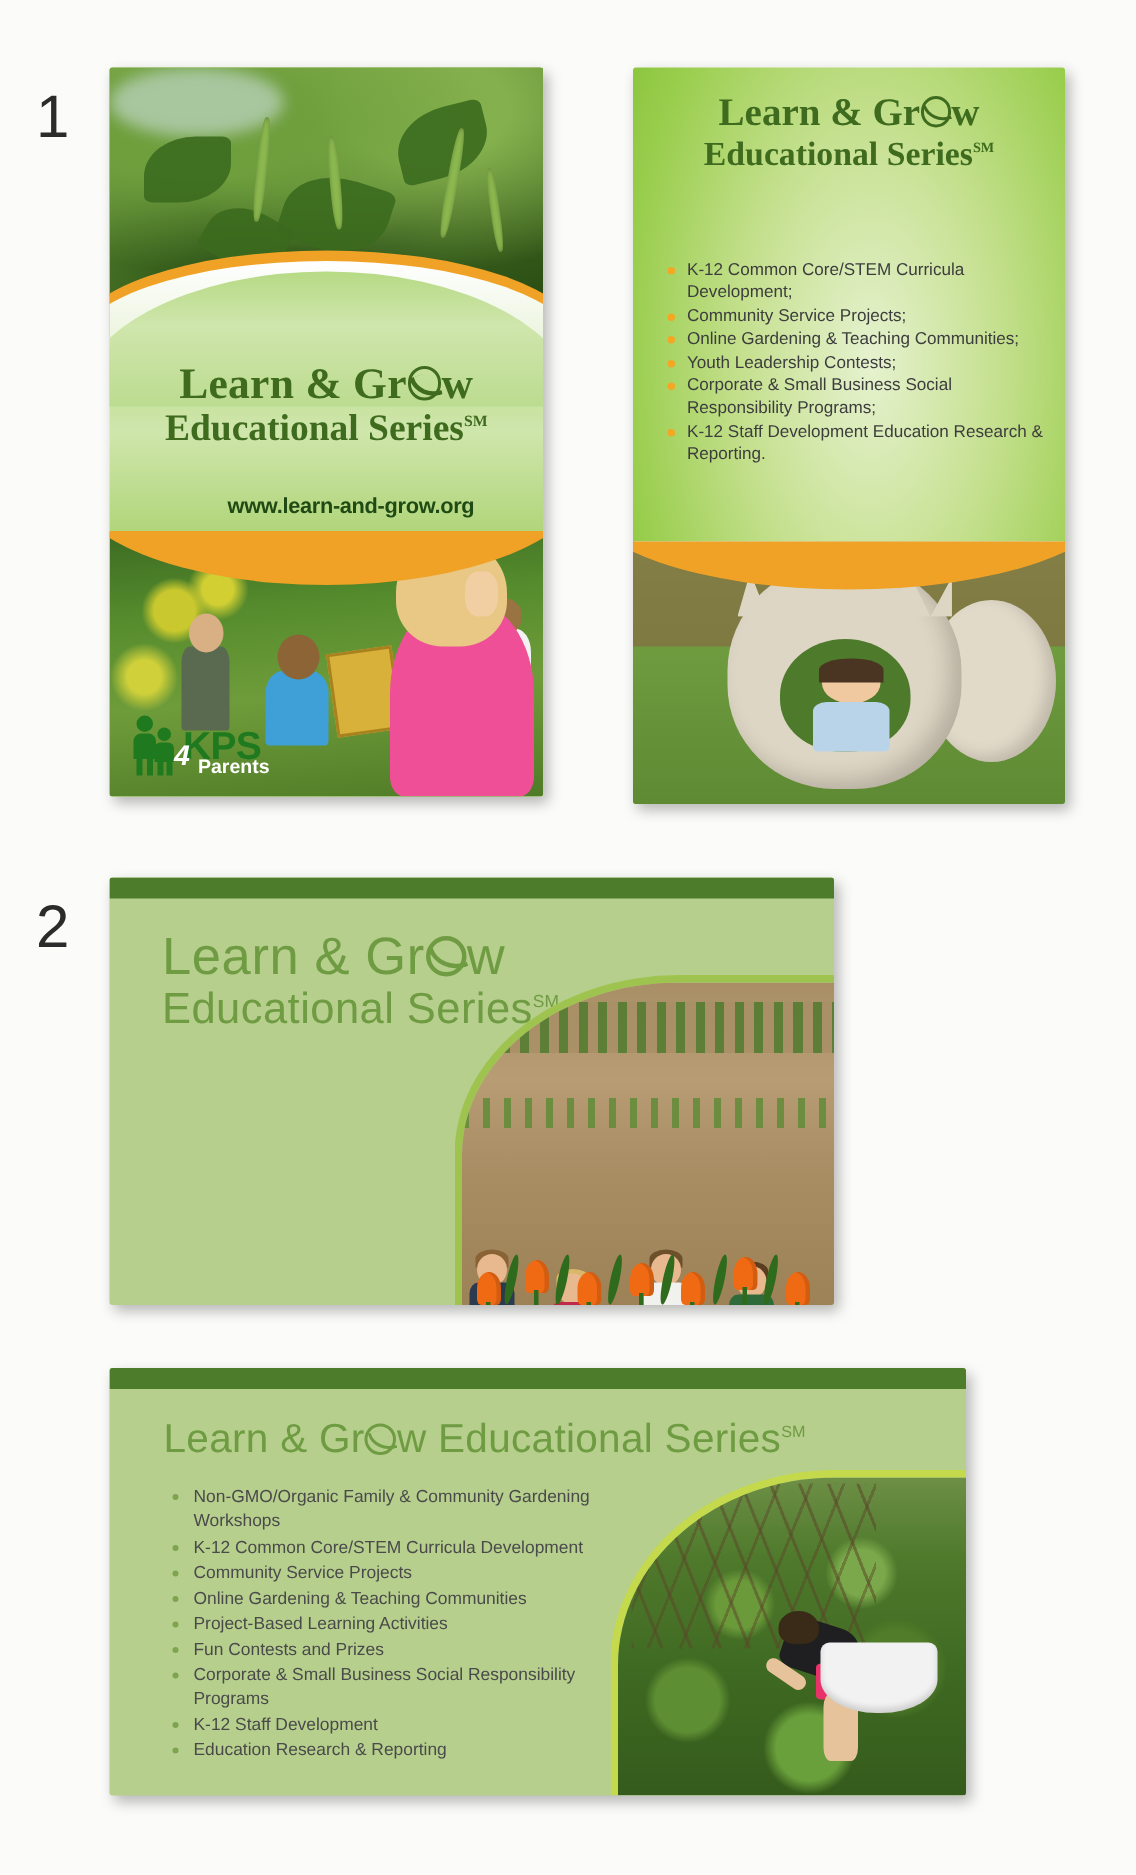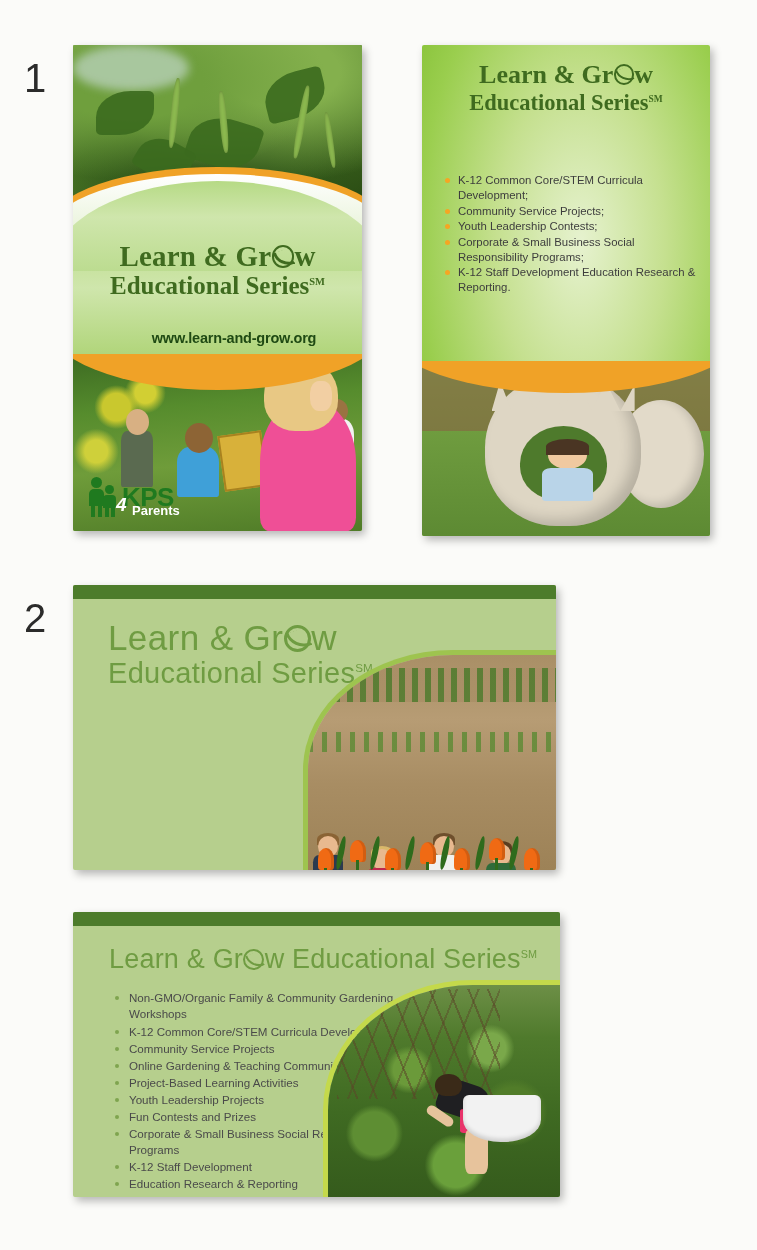--- a/index.html
+++ b/index.html
@@ -201,21 +201,21 @@
   .tkid .hr{position:absolute;left:50%;transform:translateX(-50%);top:-3px;width:22px;height:12px;border-radius:50% 50% 0 0;background:#8a6334;}
   .tkid .bd{position:absolute;left:50%;transform:translateX(-50%);top:19px;width:30px;height:36px;border-radius:20% 20% 10% 10%;}
   .tulips{position:absolute;left:0;bottom:0;width:100%;height:46%;}
   .tul{position:absolute;bottom:0;width:16px;height:22px;background:#f06a14;border-radius:50% 50% 18% 18%;
        box-shadow:inset -3px 0 0 rgba(0,0,0,.12);}
   .tul::after{content:"";position:absolute;left:6px;top:20px;width:3px;height:26px;background:#2f6b1c;}
   .tleaf{position:absolute;bottom:0;width:6px;height:34px;background:#2f6b1c;border-radius:50%;transform:rotate(12deg);}
 
   
   #card3{
-    left:73px;top:912px;width:487px;height:285px;
+    left:73px;top:912px;width:571px;height:285px;
     background:#b6cf8d;border-radius:2px;
   }
   #c3-bar{position:absolute;left:0;top:0;width:100%;height:14px;background:#4d7c2b;}
   #c3-title{position:absolute;left:36px;top:32px;color:#6f9c42;font-size:27px;font-weight:400;letter-spacing:.2px;}
   #c3-title .sm{font-size:.40em;}
   #c3-list{position:absolute;left:40px;top:78px;margin:0;padding:0;list-style:none;width:300px;}
   #c3-list li{position:relative;padding-left:16px;font-size:11.6px;line-height:1.42;color:#4a4a4a;margin-bottom:.6px;}
   #c3-list li::before{content:"";position:absolute;left:2px;top:6px;width:4px;height:4px;border-radius:50%;background:#7fa44f;}
   #c3-photo{
     position:absolute;right:0;bottom:0;width:232px;height:212px;overflow:hidden;
@@ -331,20 +331,21 @@
         <span>Learn &amp; Gr</span><span class="glyphO"><i></i><b></b></span><span>w</span>
       </div>
       <div class="l2">
         <span>Educational Series</span><span class="sm">SM</span>
       </div>
     </div>
 
     <ul id="p2-list">
       <li>K-12 Common Core/STEM Curricula Development;</li>
       <li>Community Service Projects;</li>
+      <li>Online Gardening &amp; Teaching Communities;</li>
       <li>Youth Leadership Contests;</li>
       <li>Corporate &amp; Small Business Social Responsibility Programs;</li>
       <li>K-12 Staff Development Education Research &amp; Reporting.</li>
     </ul>
 
     <div id="p2-photo">
       <div class="eggscene">
         <div class="wall"></div>
         <div class="egg-side"></div>
         <div class="egg-main">
@@ -424,21 +425,20 @@
     <div id="c3-title">
       <span>Learn &amp; Gr</span><span class="glyphO"><i></i><b></b></span><span>w Educational Series</span><span class="sm">SM</span>
     </div>
 
     <ul id="c3-list">
       <li>Non-GMO/Organic Family &amp; Community Gardening Workshops</li>
       <li>K-12 Common Core/STEM Curricula Development</li>
       <li>Community Service Projects</li>
       <li>Online Gardening &amp; Teaching Communities</li>
       <li>Project-Based Learning Activities</li>
-      <li>Youth Leadership Projects</li>
       <li>Fun Contests and Prizes</li>
       <li>Corporate &amp; Small Business Social Responsibility Programs</li>
       <li>K-12 Staff Development</li>
       <li>Education Research &amp; Reporting</li>
     </ul>
 
     <div id="c3-photo">
       <div class="gardenscene">
         <div class="foliage"></div>
         <div class="trellis"></div>

